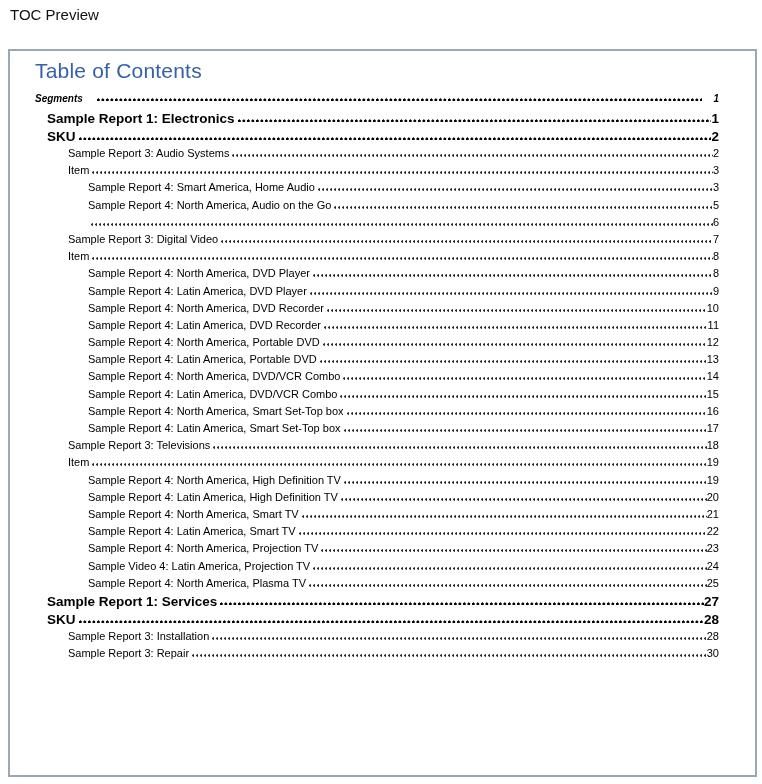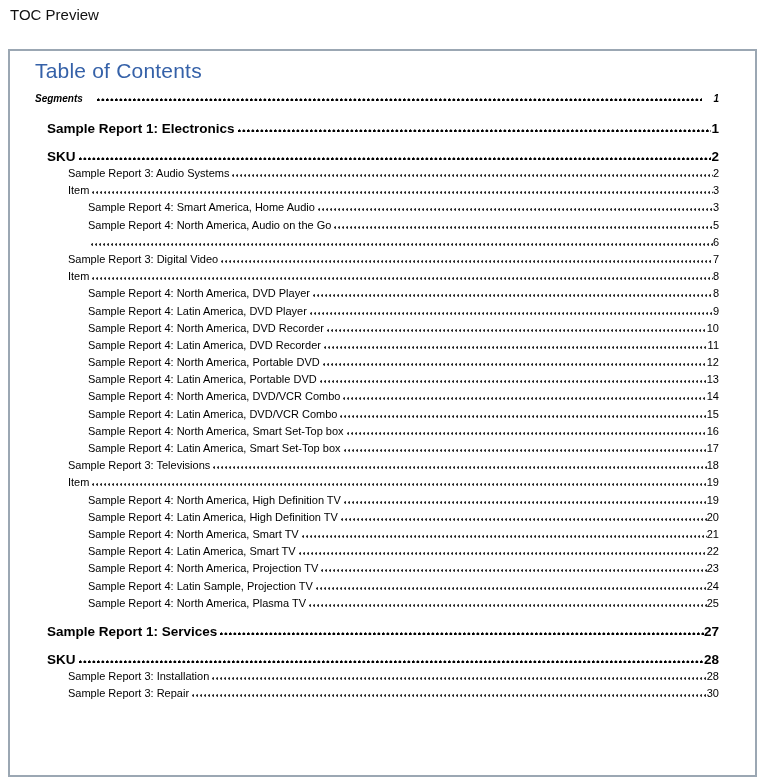--- a/index.html
+++ b/index.html
@@ -60,21 +60,20 @@
     font-style: italic;
     font-size: 10px;
     height: 18px;
     margin-top: 10px;
     gap: 11px;
   }
   .lvl2 {
     font-weight: bold;
     font-size: 13.5px;
     height: 18px;
-    margin-top: 10px;
     padding-left: 12px;
   }
   .lvl1 .dot-leader, .lvl2 .dot-leader {
     height: 4px;
     background-image: radial-gradient(circle at 1.4px 1.8px, #000000 1.25px, transparent 1.55px);
     background-size: 4.5px 4px;
   }
   .lvl3 { padding-left: 33px; }
   .lvl4 { padding-left: 53px; }
 </style>
@@ -214,21 +213,21 @@
         <span class="entry-label">Sample Report 4: Latin America, Smart TV</span>
         <span class="dot-leader"></span>
         <span class="entry-page">22</span>
       </div>
       <div class="toc-row lvl4">
         <span class="entry-label">Sample Report 4: North America, Projection TV</span>
         <span class="dot-leader"></span>
         <span class="entry-page">23</span>
       </div>
       <div class="toc-row lvl4">
-        <span class="entry-label">Sample Report 4: Latin Sample, Projection TV</span>
+        <span class="entry-label">Sample Video 4: Latin America, Projection TV</span>
         <span class="dot-leader"></span>
         <span class="entry-page">24</span>
       </div>
       <div class="toc-row lvl4">
         <span class="entry-label">Sample Report 4: North America, Plasma TV</span>
         <span class="dot-leader"></span>
         <span class="entry-page">25</span>
       </div>
       <div class="toc-row lvl2">
         <span class="entry-label">Sample Report 1: Services</span>

